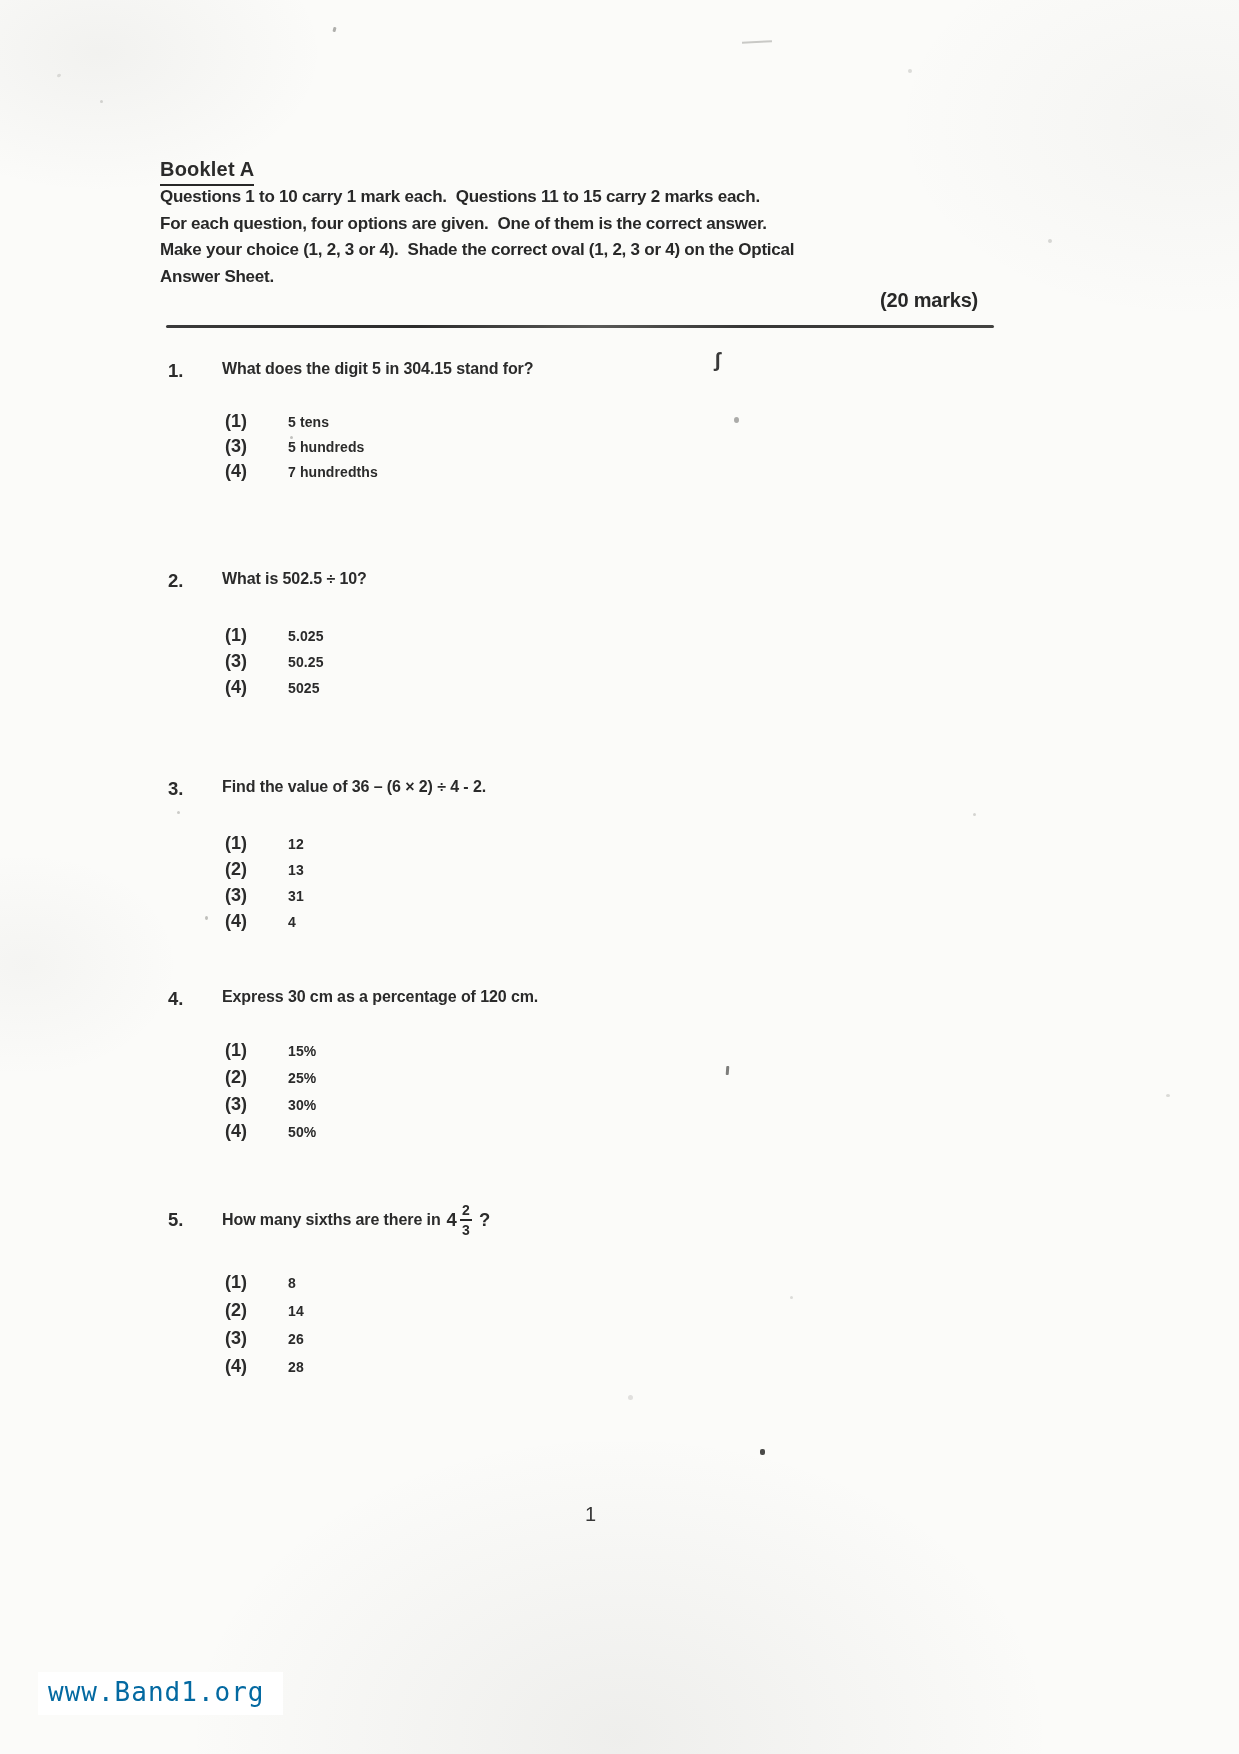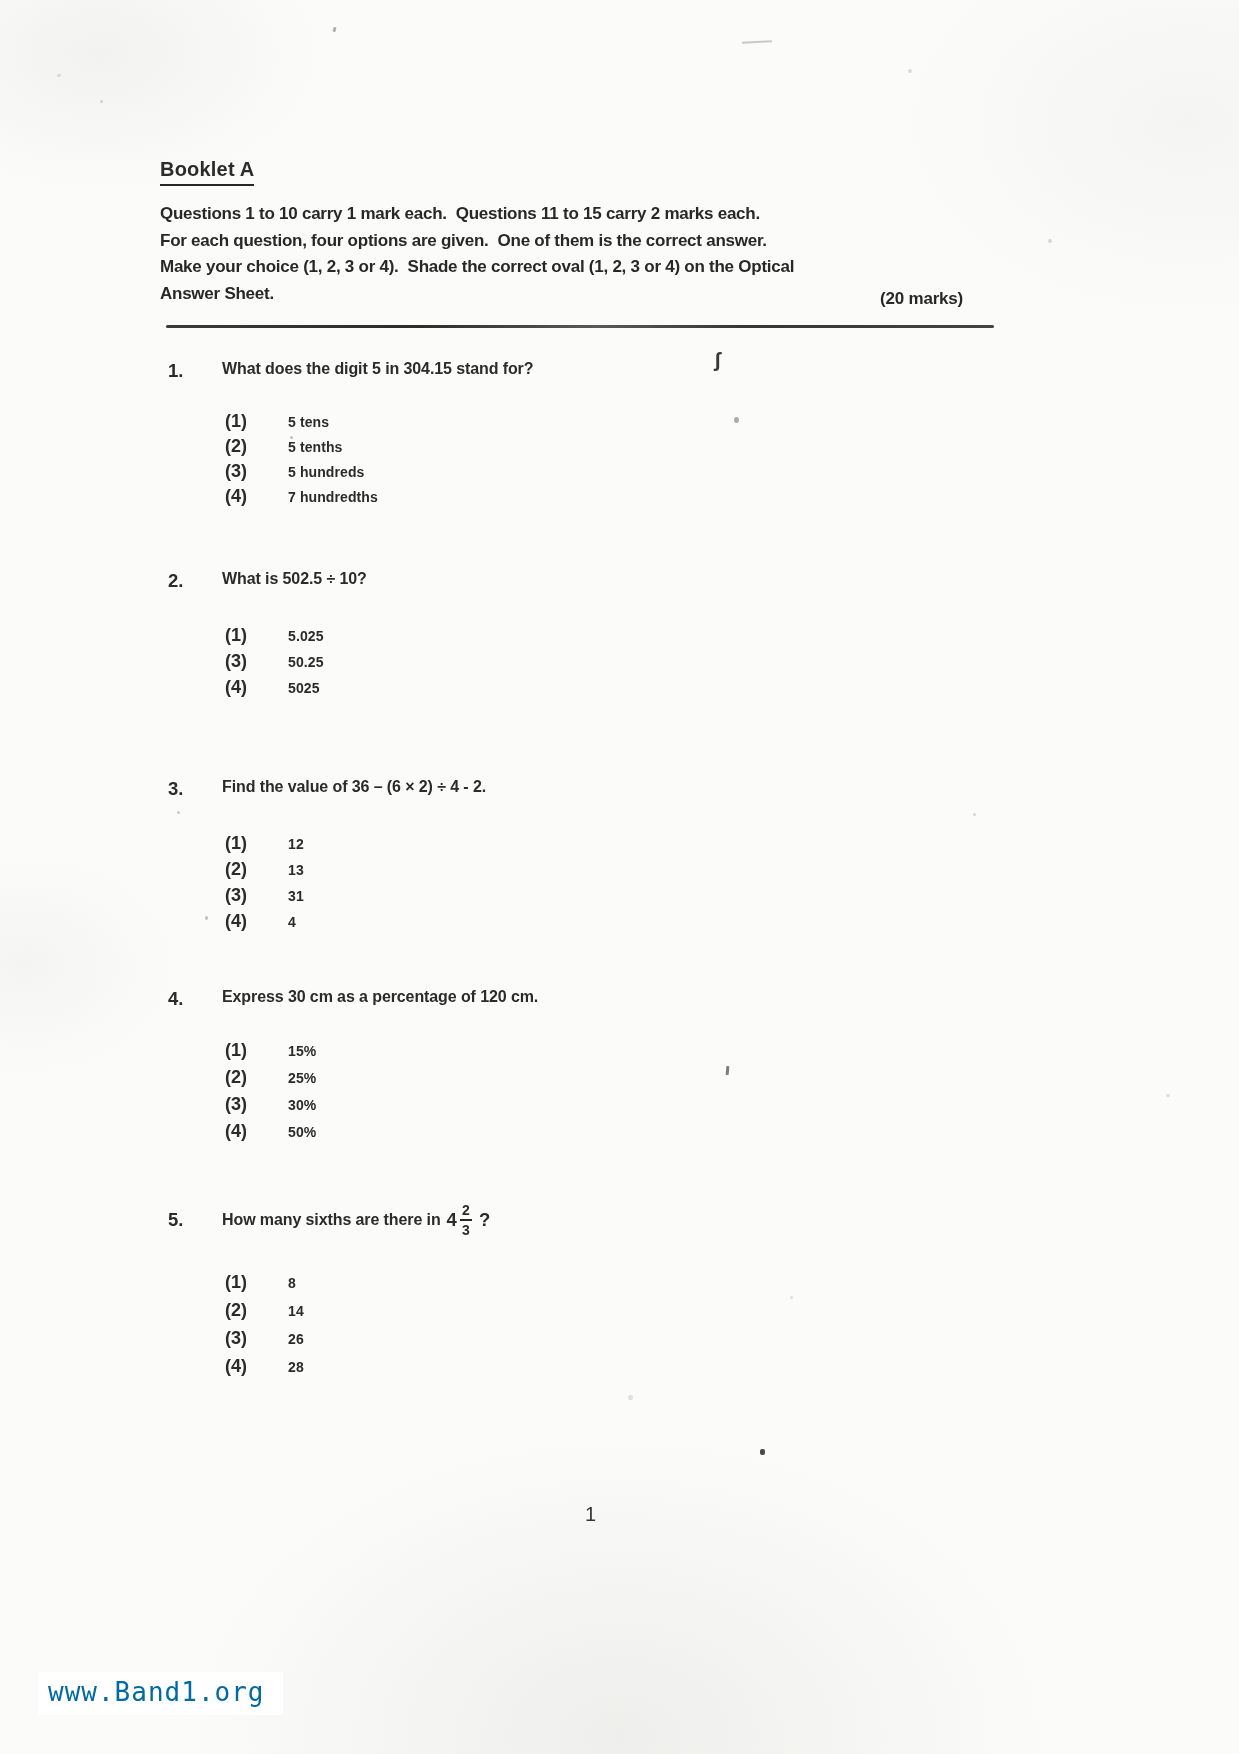--- a/index.html
+++ b/index.html
@@ -16,28 +16,28 @@
       radial-gradient(ellipse 220px 160px at 2% 55%, rgba(120,120,115,0.05), transparent 70%);
     font-family:"Liberation Sans", sans-serif;
     color:#2d2d2d;
   }
   .scan{position:absolute;inset:0;filter:blur(0.38px) contrast(1.03);}
   .doc-title{
     position:absolute;left:160px;top:158px;
     font-size:20px;font-weight:700;letter-spacing:0.2px;
     border-bottom:2.5px solid #2a2a2a;padding-bottom:3px;
   }
-  .instructions{position:absolute;left:160px;top:201px;width:860px;}
+  .instructions{position:absolute;left:160px;top:184px;width:860px;}
   .ins-line{
     white-space:pre;font-size:17px;font-weight:700;
     letter-spacing:-0.25px;line-height:26.7px;color:#2b2b2b;
   }
   .marks{
     position:absolute;left:880px;top:289px;
-    font-size:17px;font-weight:700;letter-spacing:-0.2px;color:#2b2b2b;
+    font-size:20px;font-weight:700;letter-spacing:-0.2px;color:#2b2b2b;
   }
   .rule{
     position:absolute;left:166px;top:325px;width:828px;height:3px;
     background:linear-gradient(90deg,#3c3c3c 0%,#2e2e2e 30%,#5a5a58 52%,#383838 70%,#454543 100%);
     border-radius:2px;
   }
   .question{position:absolute;left:168px;width:900px;}
   .q-line{display:flex;align-items:flex-start;height:24px;}
   .q-num{display:inline-block;width:54px;font-size:18.5px;font-weight:700;flex:0 0 54px;}
   .q-text{font-size:16px;font-weight:700;letter-spacing:-0.1px;white-space:pre;}
@@ -109,21 +109,20 @@
 
     <div class="rule"></div>
 
     <section class="question q1" style="top:360px">
       <div class="q-line">
         <span class="q-num">1.</span>
         <span class="q-text">What does the digit 5 in 304.15 stand for?</span>
       </div>
       <ul class="opts">
         <li class="opt-row"><span class="opt-label">(1)</span><span class="opt-value">5 tens</span></li>
-        <li class="opt-row"><span class="opt-label">(2)</span><span class="opt-value">5 tenths</span></li>
         <li class="opt-row"><span class="opt-label">(3)</span><span class="opt-value">5 hundreds</span></li>
         <li class="opt-row"><span class="opt-label">(4)</span><span class="opt-value">7 hundredths</span></li>
       </ul>
     </section>
 
     <section class="question q2" style="top:570px">
       <div class="q-line">
         <span class="q-num">2.</span>
         <span class="q-text">What is 502.5 ÷ 10?</span>
       </div>

